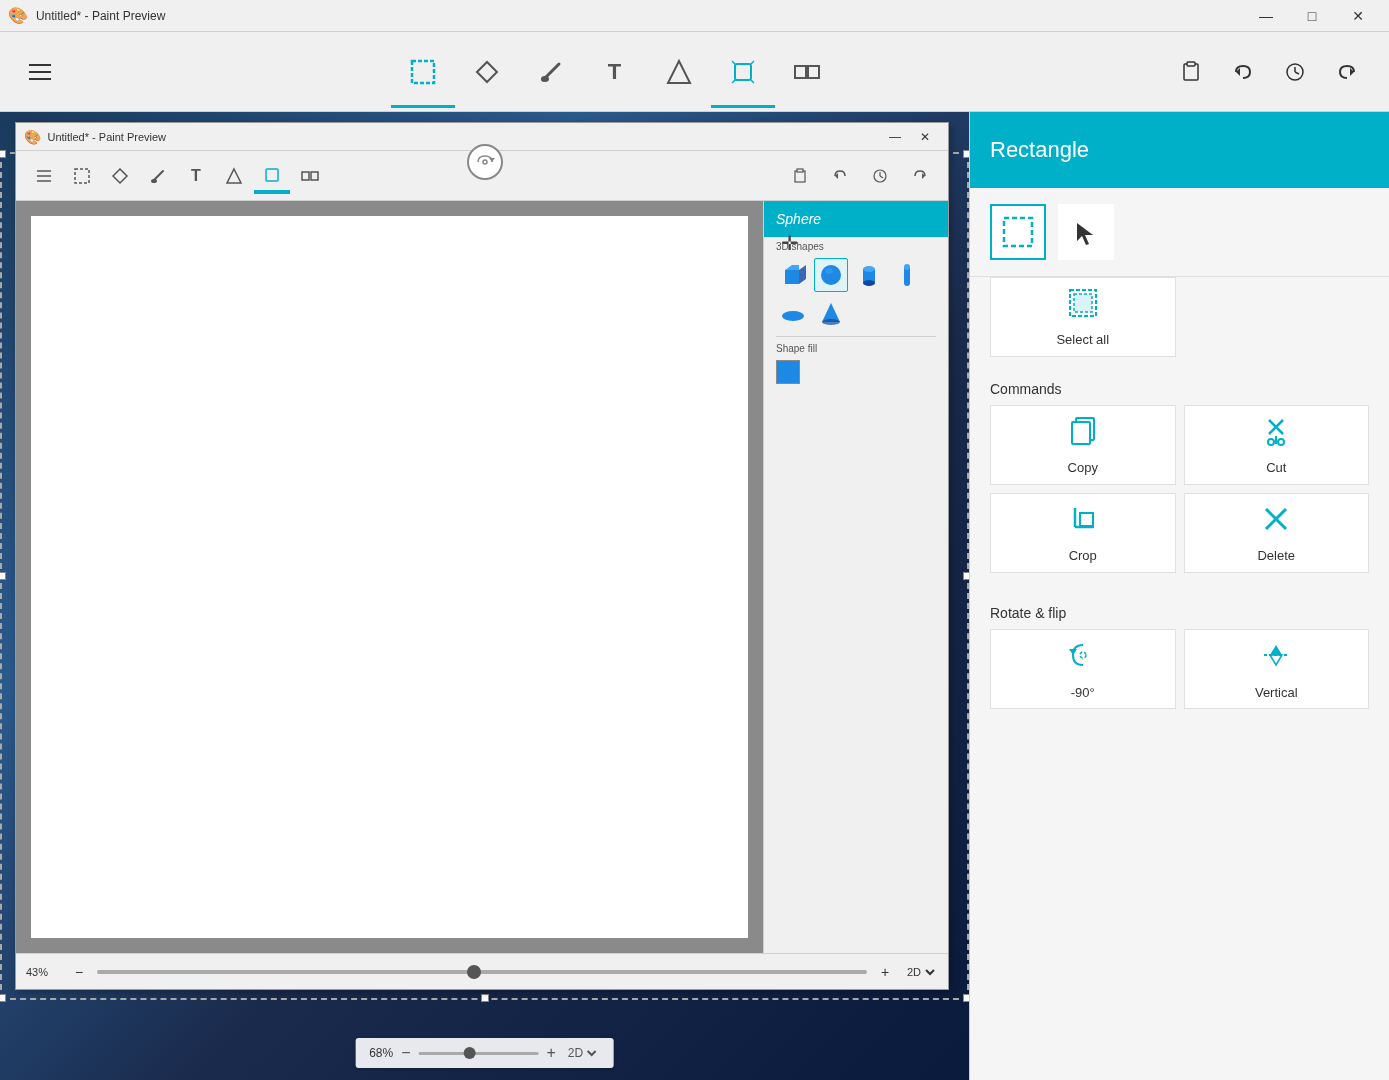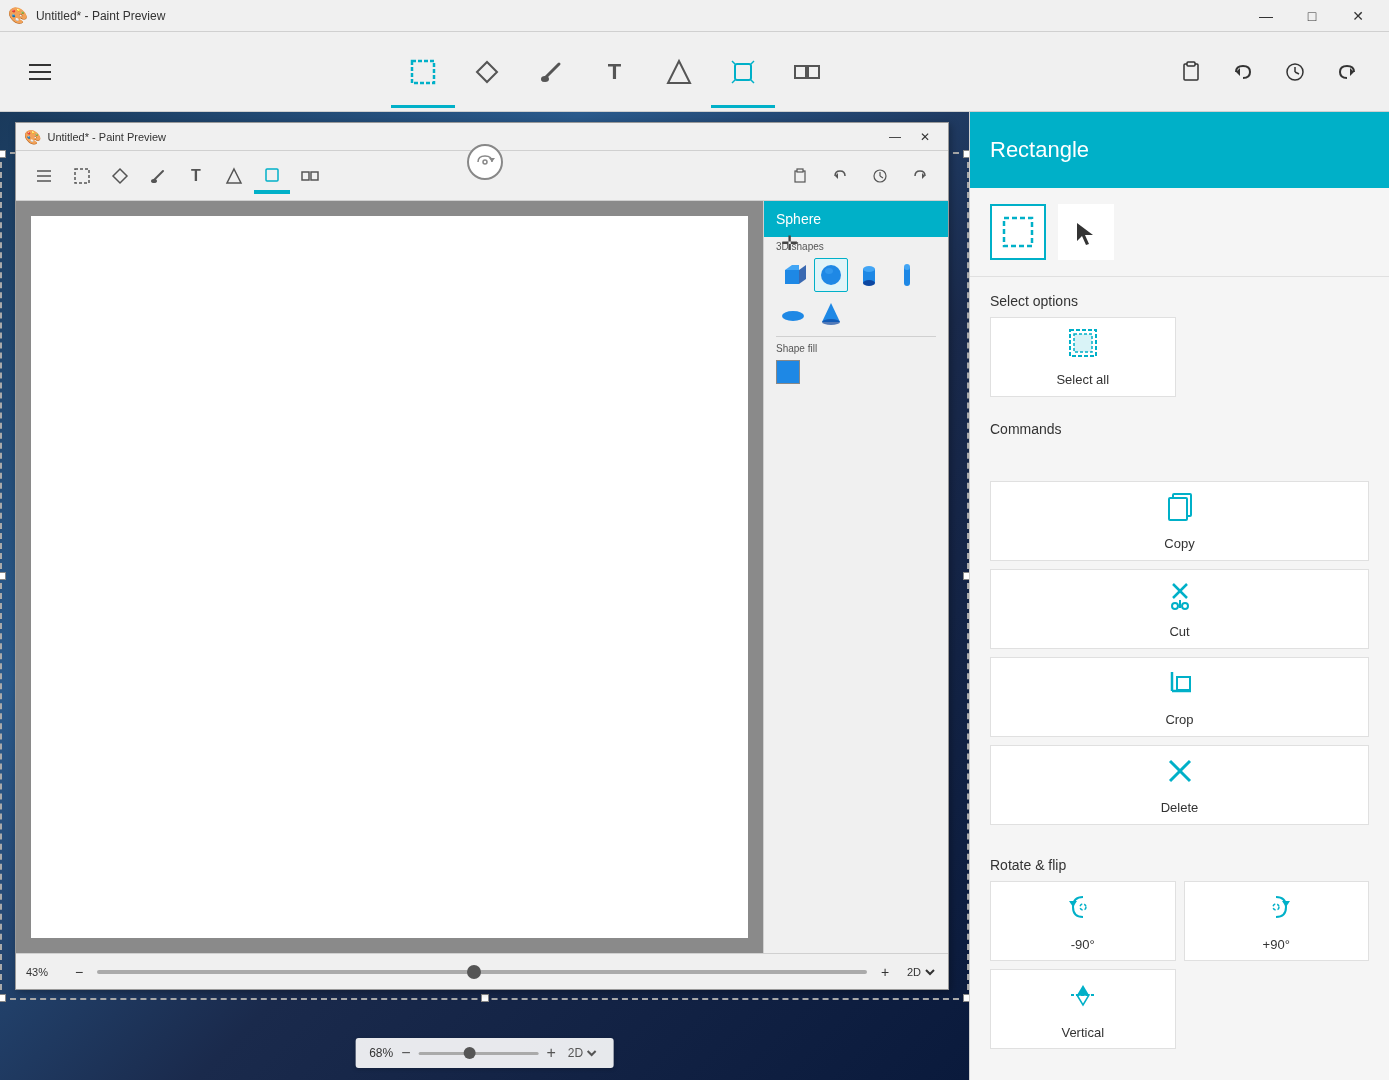--- a/index.html
+++ b/index.html
@@ -110,21 +110,21 @@
     }
 
     
     .sphere-panel {
       width: 185px; background: #f0f0f0;
       border-left: 1px solid #d0d0d0;
       display: flex; flex-direction: column;
     }
     .sphere-header {
       background: #00b0c8; height: 36px;
-      display: flex; align-items: center; padding: 0 12px;
+      display: flex; align-items: center; padding: 0 12px; font-style: italic;
     }
     .sphere-header-title { color: white; font-size: 14px; font-weight: 500; }
 
     .sphere-section { padding: 4px 12px; }
     .sphere-section-label { font-size: 10px; color: #555; margin-bottom: 6px; }
 
     .shapes-grid { display: flex; flex-wrap: wrap; gap: 4px; }
     .shape-btn {
       width: 34px; height: 34px; border: none; background: transparent;
       cursor: pointer; display: flex; align-items: center; justify-content: center;
@@ -184,22 +184,22 @@
     .panel-tool-btn.active { border-color: #00b0c8; }
 
     
     .section-label {
       font-size: 14px; color: #333; padding: 16px 20px 8px;
       font-weight: 400;
     }
 
     
     .commands-grid {
-      display: grid; grid-template-columns: 1fr;
-      gap: 8px; padding: 0 20px 16px; margin-top: 36px;
+      display: grid; grid-template-columns: 1fr 1fr;
+      gap: 8px; padding: 0 20px 16px;
     }
     .cmd-btn {
       display: flex; flex-direction: column; align-items: center;
       justify-content: center; gap: 14px;
       height: 80px; background: white; border: 1px solid #e0e0e0;
       cursor: pointer;
     }
     .cmd-label { font-size: 13px; color: #333; }
 
     
@@ -583,21 +583,20 @@
           <rect x="3" y="3" width="28" height="28" fill="none" stroke="#00b0c8" stroke-width="2.5" stroke-dasharray="5,3"></rect>
         </svg>
       </button>
       <button class="panel-tool-btn">
         <svg width="26" height="26" viewBox="0 0 26 26">
           <path d="M4 4 L4 22 L9 17 L13 26 L16 25 L12 16 L20 16 Z" fill="#333"></path>
         </svg>
       </button>
     </div>
 
-    <div class="section-label">Select options</div>
 
     <div style="padding: 0 20px 8px; display:flex;">
       <button class="cmd-btn" style="width:calc(50% - 4px);">
         <svg width="30" height="30" viewBox="0 0 30 30">
           <rect x="2" y="2" width="26" height="26" fill="none" stroke="#00b0c8" stroke-width="2" stroke-dasharray="4,2"></rect>
           <rect x="6" y="6" width="18" height="18" fill="rgba(0,176,200,0.15)" stroke="#00b0c8" stroke-width="1.5" stroke-dasharray="3,2"></rect>
         </svg>
         <span class="cmd-label">Select all</span>
       </button>
     </div>
@@ -647,28 +646,20 @@
 
       <button class="cmd-btn">
         <svg width="32" height="32" viewBox="0 0 32 32">
           <path d="M16 6 Q6 6 6 16 Q6 26 16 26" fill="none" stroke="#00b0c8" stroke-width="2"></path>
           <path d="M6 16 L2 10 L10 10 Z" fill="#00b0c8"></path>
           <circle cx="16" cy="16" r="3" fill="none" stroke="#00b0c8" stroke-width="1.5" stroke-dasharray="3,2"></circle>
         </svg>
         <span class="cmd-label">-90°</span>
       </button>
 
-      <button class="cmd-btn">
-        <svg width="32" height="32" viewBox="0 0 32 32">
-          <path d="M16 6 Q26 6 26 16 Q26 26 16 26" fill="none" stroke="#00b0c8" stroke-width="2"></path>
-          <path d="M26 16 L22 10 L30 10 Z" fill="#00b0c8"></path>
-          <circle cx="16" cy="16" r="3" fill="none" stroke="#00b0c8" stroke-width="1.5" stroke-dasharray="3,2"></circle>
-        </svg>
-        <span class="cmd-label">+90°</span>
-      </button>
 
 
       <button class="cmd-btn">
         <svg width="32" height="32" viewBox="0 0 32 32">
           <line x1="4" y1="16" x2="28" y2="16" stroke="#00b0c8" stroke-width="2" stroke-dasharray="3,2"></line>
           <polygon points="10,16 16,6 22,16" fill="#00b0c8"></polygon>
           <polygon points="10,16 16,26 22,16" fill="none" stroke="#00b0c8" stroke-width="1.5"></polygon>
         </svg>
         <span class="cmd-label">Vertical</span>
       </button>

